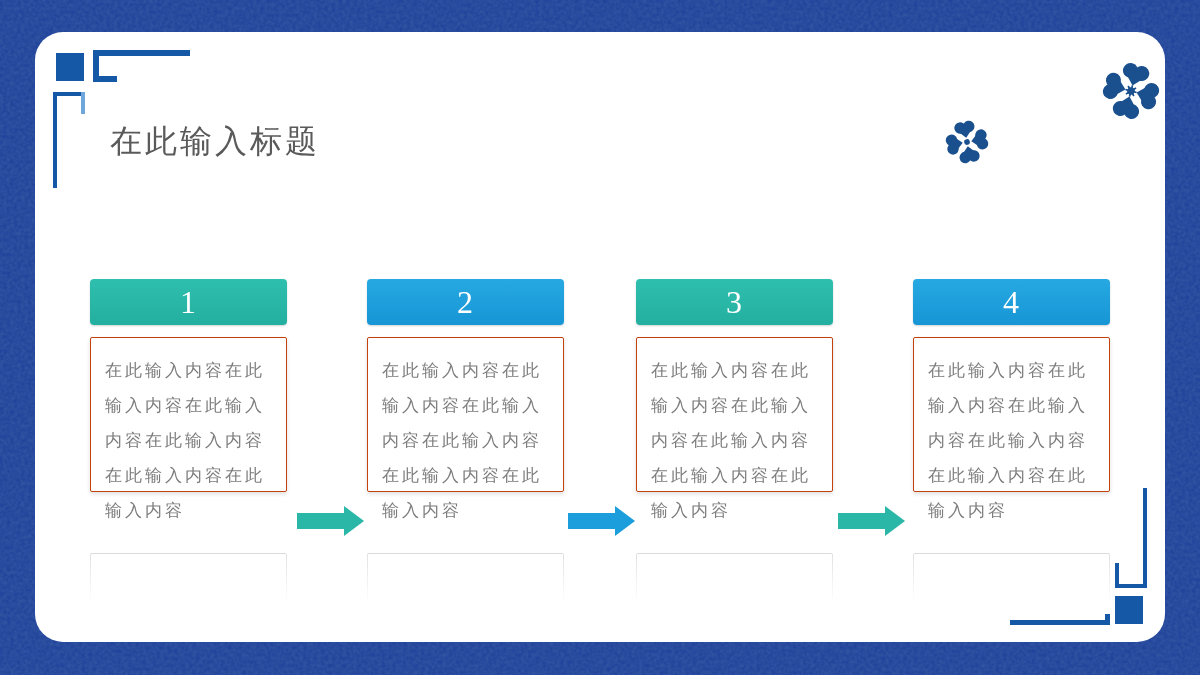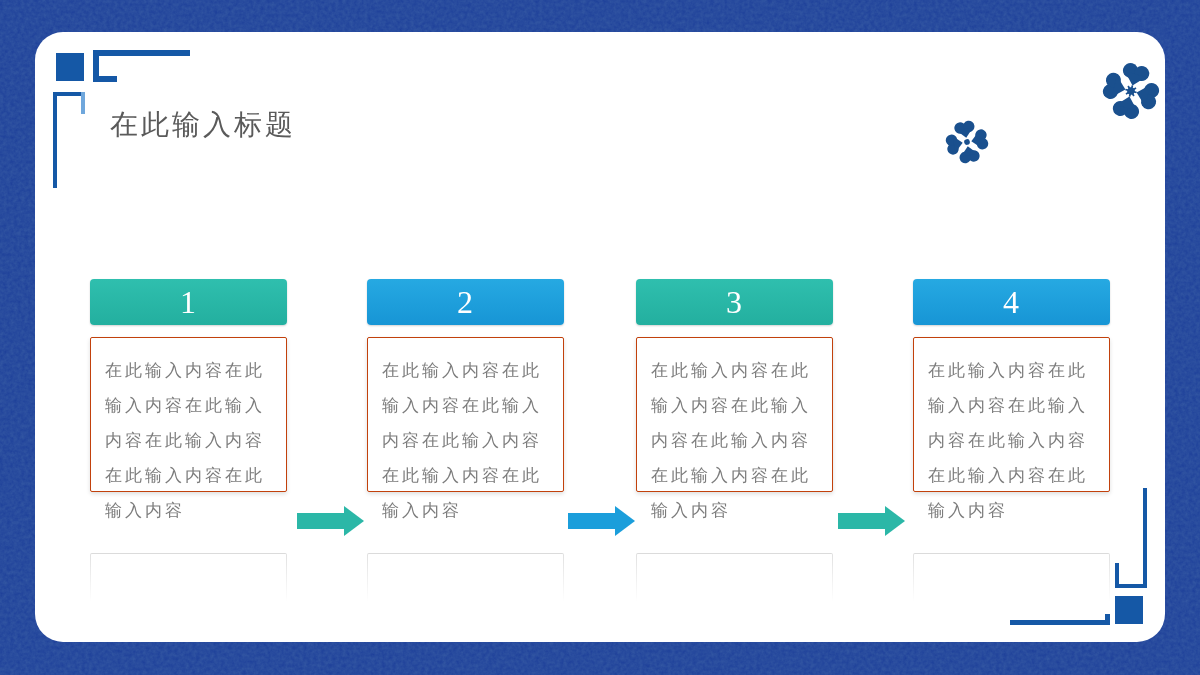--- a/index.html
+++ b/index.html
@@ -11,21 +11,21 @@
 
   .card { position:absolute; left:35px; top:32px; width:1130px; height:610px;
           background:#ffffff; border-radius:28px; }
 
   
   .deco { position:absolute; background:#1558a6; }
   .deco-light { background:#6fa7dc; }
   .sq { width:28px; height:28px; }
 
   
-  .title { position:absolute; left:75px; top:74px; font-size:28px; letter-spacing:3px;
+  .title { position:absolute; left:75px; top:88px; font-size:32px; letter-spacing:3px;
            color:#5a5a5a; font-weight:normal; }
   .subtitle { position:absolute; left:68px; top:136px; width:872px; font-size:18px;
               line-height:33px; letter-spacing:2px; color:#757575; }
 
   
   .col-head { position:absolute; top:247px; width:197px; height:46px; border-radius:4px;
               text-align:center; line-height:46px; font-size:32px; color:#ffffff;
               letter-spacing:1px; box-shadow:0 1px 2px rgba(0,0,0,.18); }
   .col-head.teal { background:linear-gradient(180deg,#2fbfae,#23af9f); }
   .col-head.blue { background:linear-gradient(180deg,#26a9e2,#1795d5); }

